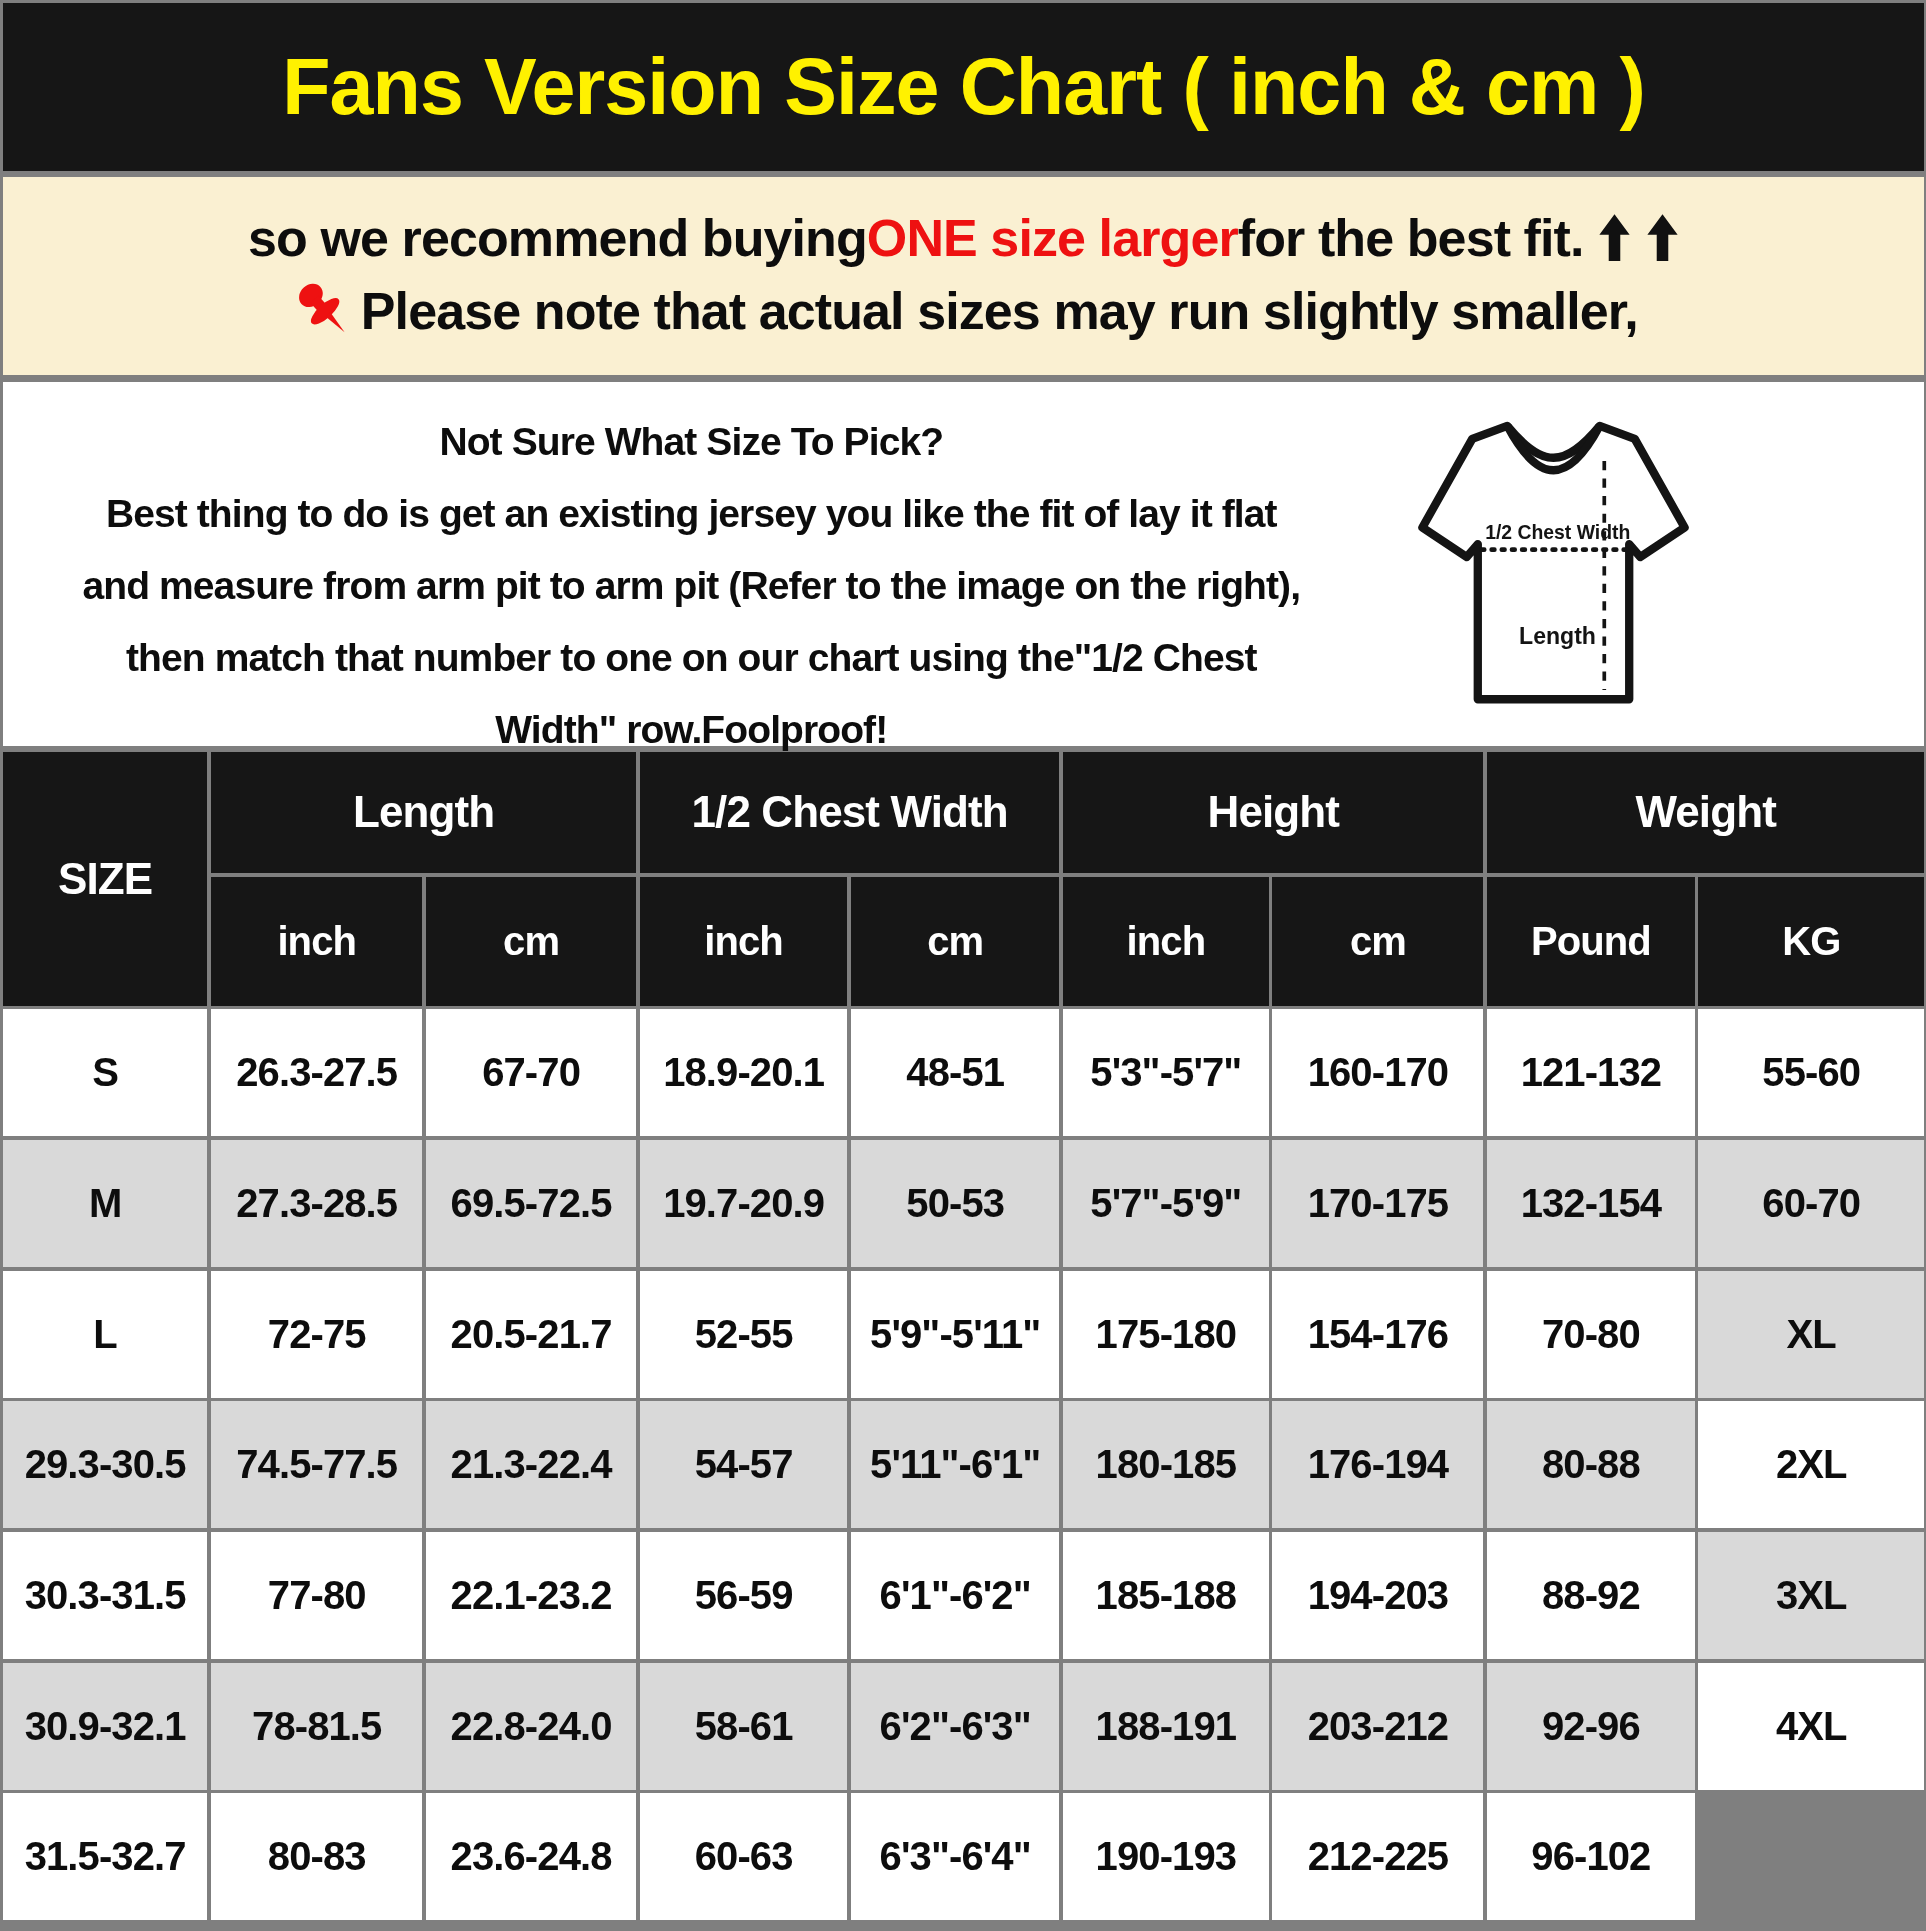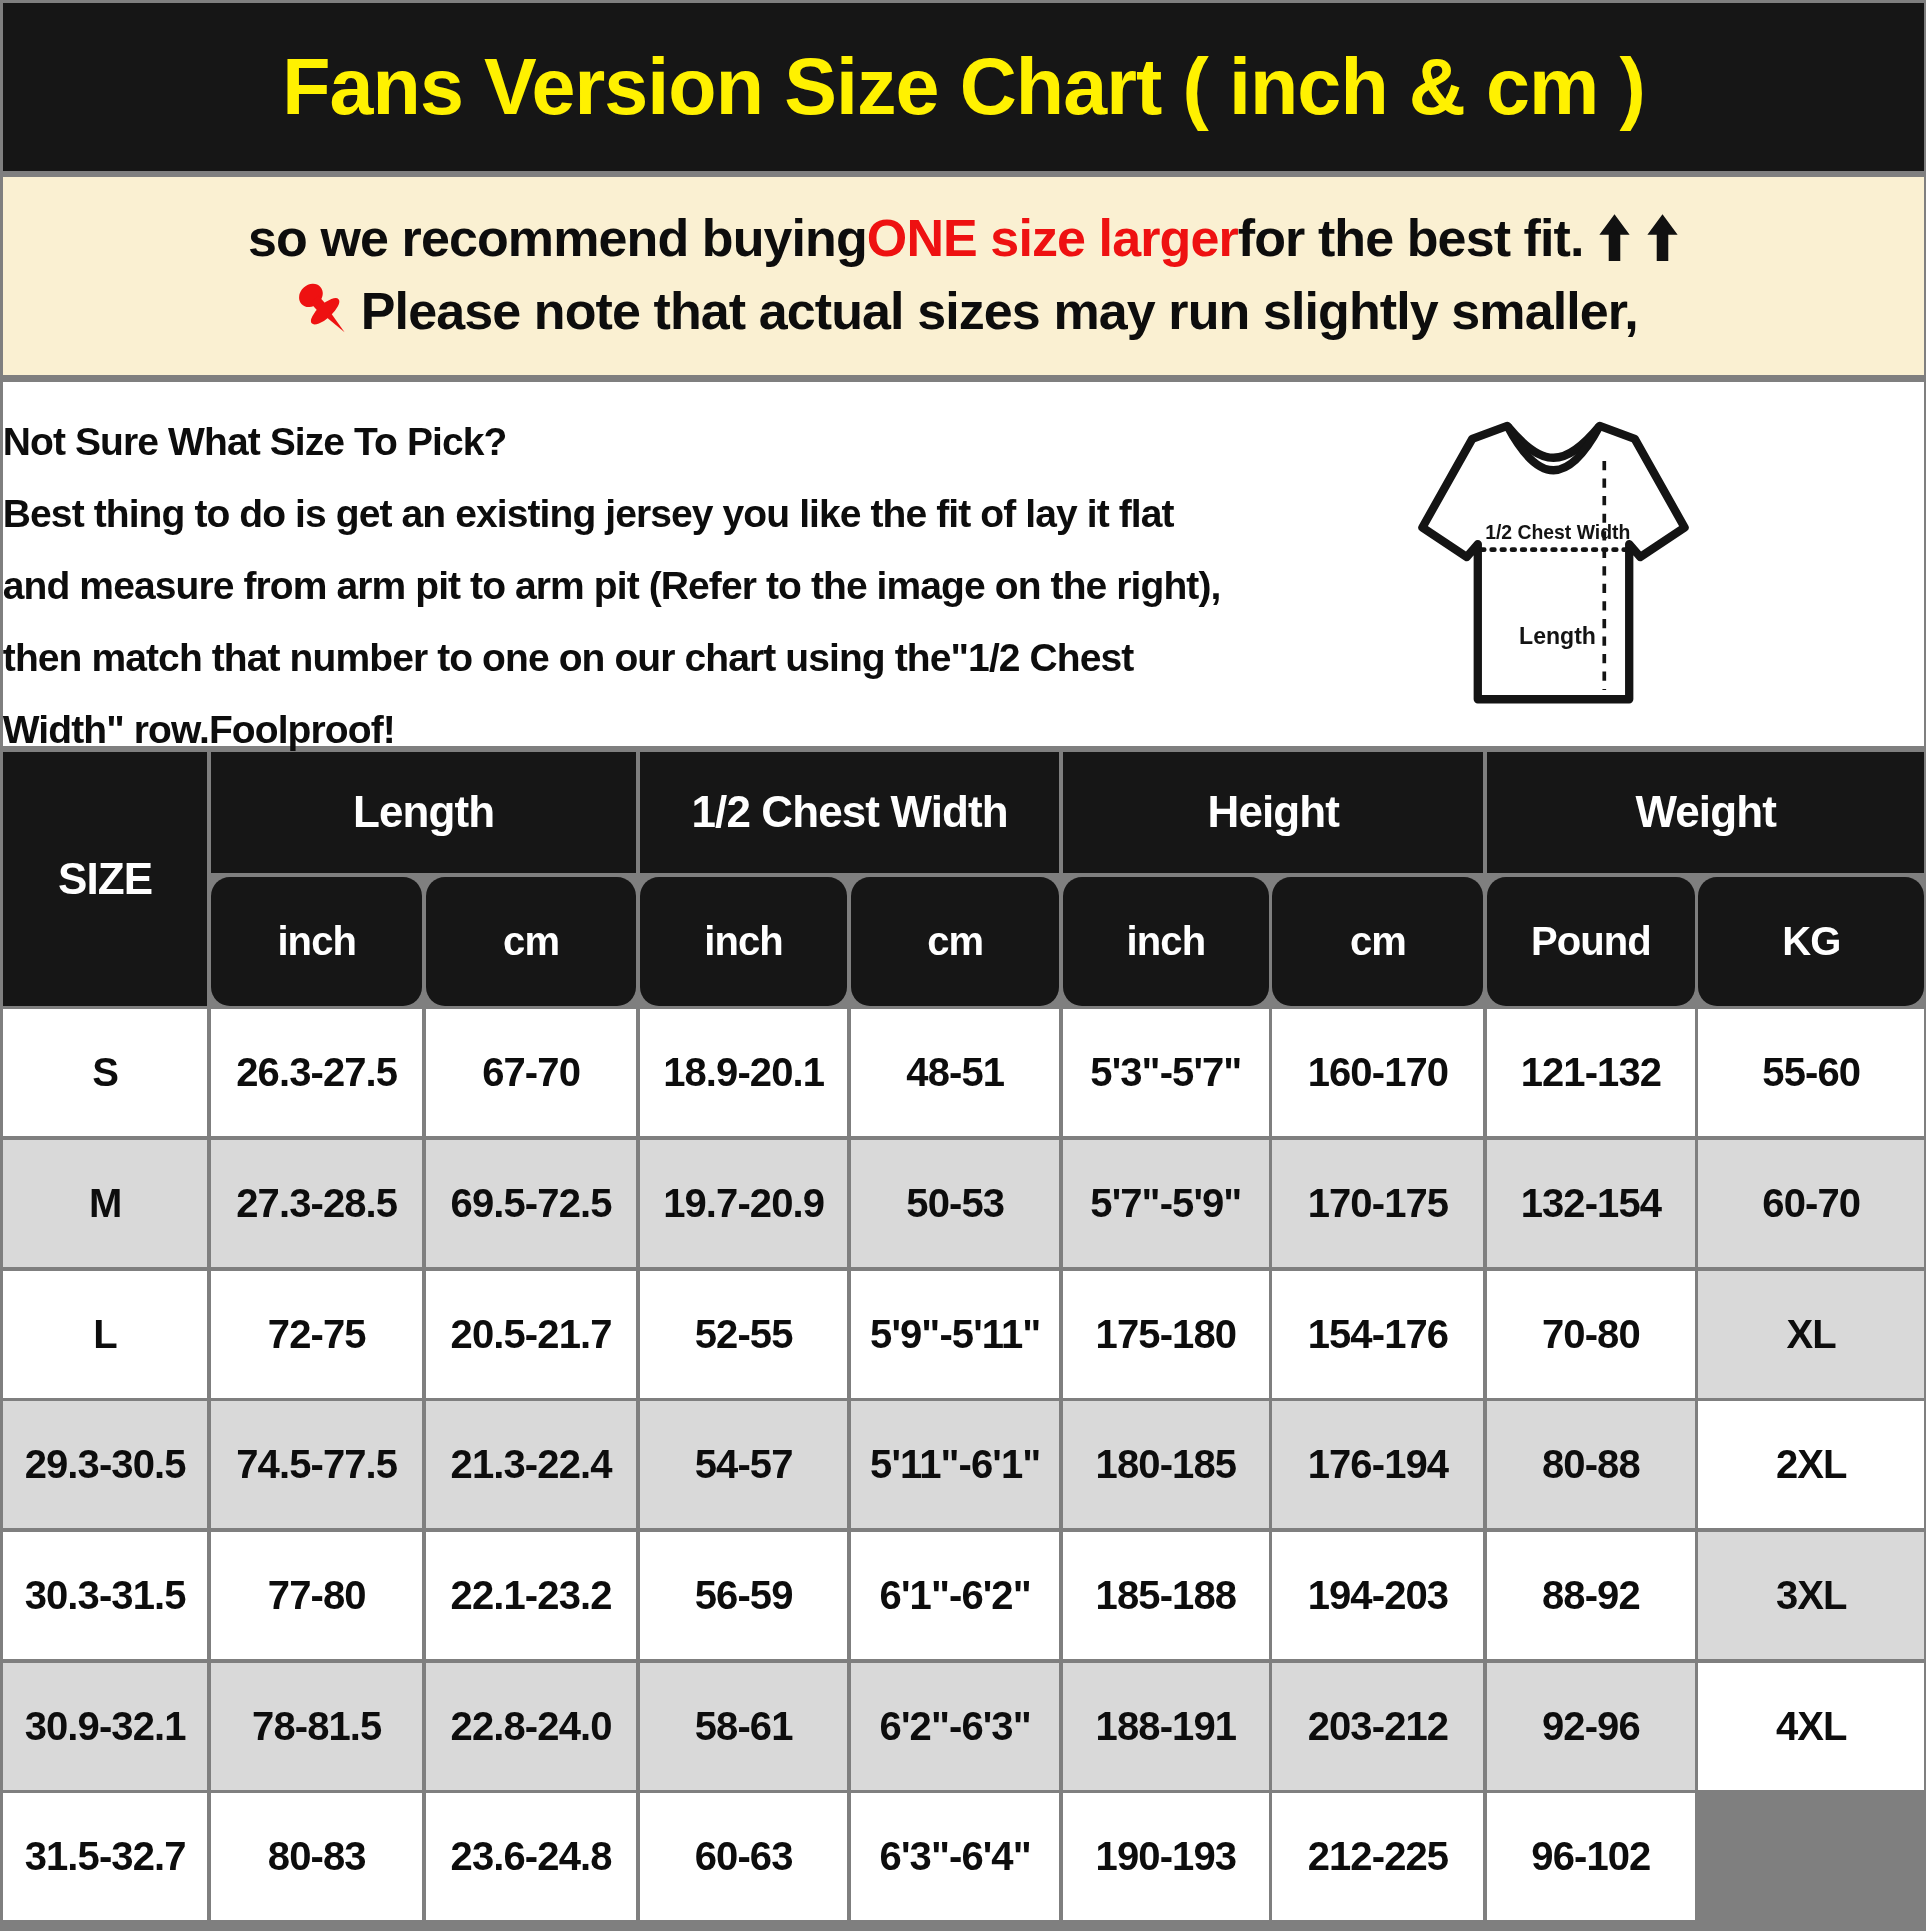--- a/index.html
+++ b/index.html
@@ -42,21 +42,21 @@
 
   
   .guide-section {
     height:364px; flex:none;
     background:#ffffff;
     display:flex; flex-direction:row;
   }
   .guide-text {
     width:1377px; flex:none;
     padding-top:24px;
-    text-align:left;
+    text-align:center;
     font-size:39px; line-height:72px; letter-spacing:-0.9px;
     white-space:nowrap;
   }
   .shirt-wrap {
     flex:1; display:flex; align-items:center; justify-content:flex-start;
   }
   .shirt-svg { width:277px; height:307px; margin-left:35px; }
 
   
   .size-table {
@@ -65,21 +65,21 @@
     grid-template-columns:222fr 229fr 228fr 225fr 226fr 223fr 229fr 225fr 245fr;
     grid-template-rows:121px 129px repeat(7,127px);
     gap:3.7px;
     background:#7f7f7f;
   }
   .th {
     background:#161616; color:#ffffff;
     display:flex; align-items:center; justify-content:center;
     font-size:44px; letter-spacing:-0.9px; white-space:nowrap;
   }
-  .th-sub { font-size:40px;border-radius:19px; }
+  .th-sub { font-size:40px; }
   .th-size { grid-column:1; grid-row:1 / span 2; }
   .th-g1 { grid-row:1; grid-column:2 / span 2; }
   .th-g2 { grid-row:1; grid-column:4 / span 2; }
   .th-g3 { grid-row:1; grid-column:6 / span 2; }
   .th-g4 { grid-row:1; grid-column:8 / span 2; }
   .cell {
     display:flex; align-items:center; justify-content:center;
     font-size:40px; letter-spacing:-0.9px; white-space:nowrap;
     background:#ffffff;
   }

